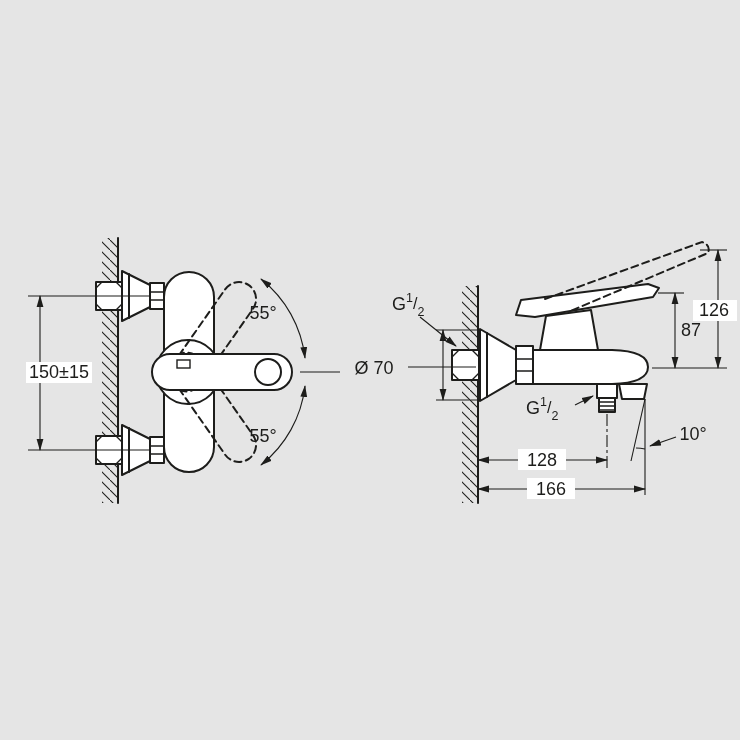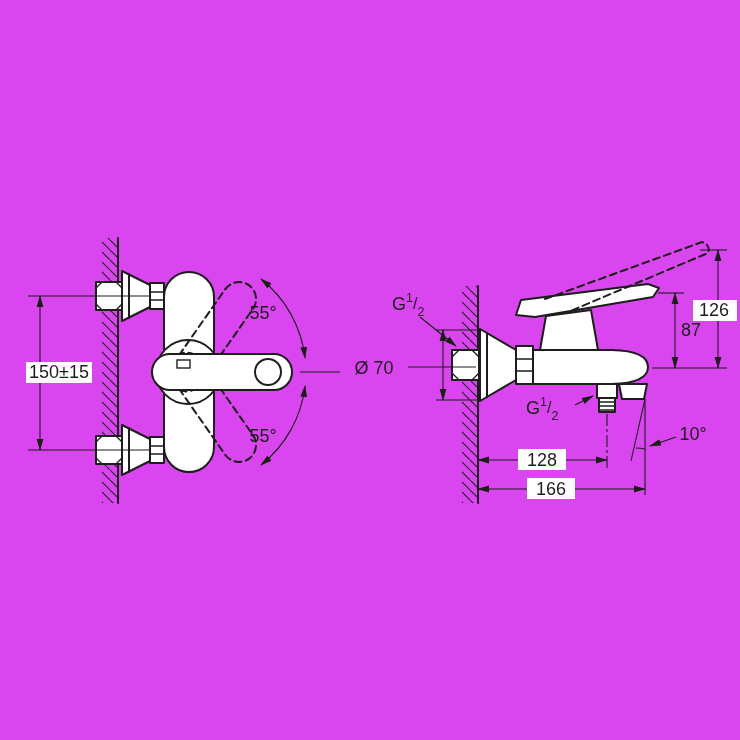--- a/index.html
+++ b/index.html
@@ -1,16 +1,16 @@
 <!DOCTYPE html>
 <html><head>
 <meta charset="utf-8">
 <style>
   html,body{margin:0;padding:0;background:#fff;}
-  .stage{width:740px;height:740px;background:#d946ef;position:relative;font-family:"Liberation Sans",sans-serif;}
+  .stage{width:740px;height:740px;background:#e5e5e5;position:relative;font-family:"Liberation Sans",sans-serif;}
   svg{display:block;}
   
   .ol{fill:#fff;stroke:currentColor;stroke-width:2;stroke-linejoin:round;stroke-linecap:round;}
   .oln{fill:none;stroke:currentColor;stroke-width:2;stroke-linejoin:round;stroke-linecap:round;}
   .det{fill:none;stroke:currentColor;stroke-width:1.4;stroke-linecap:round;}
   
   .thin{fill:none;stroke:currentColor;stroke-width:1.1;}
   
   .dash{fill:none;stroke:currentColor;stroke-width:2;stroke-dasharray:7 4.5;stroke-linecap:round;}
   

